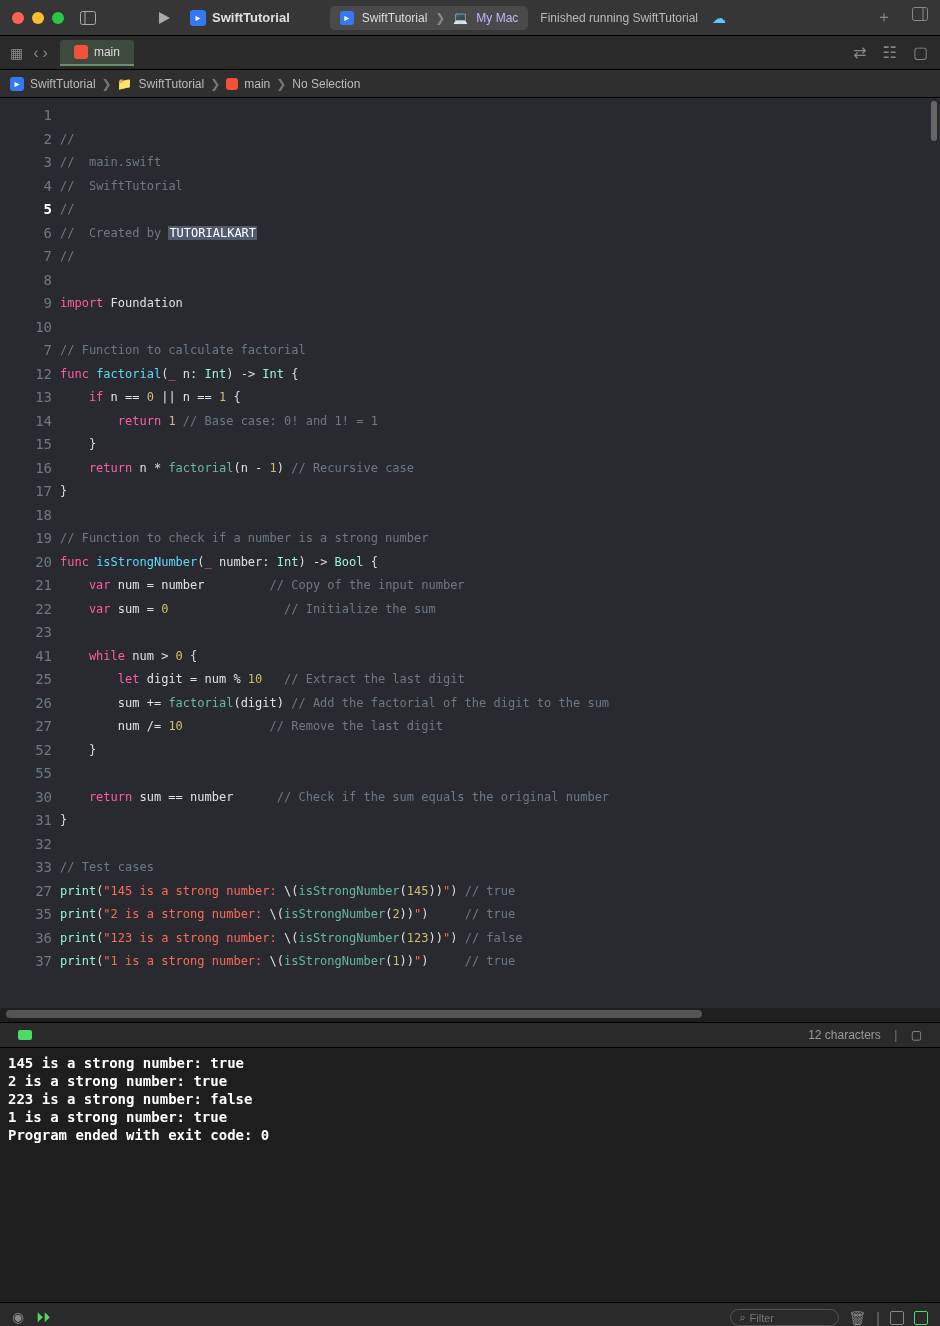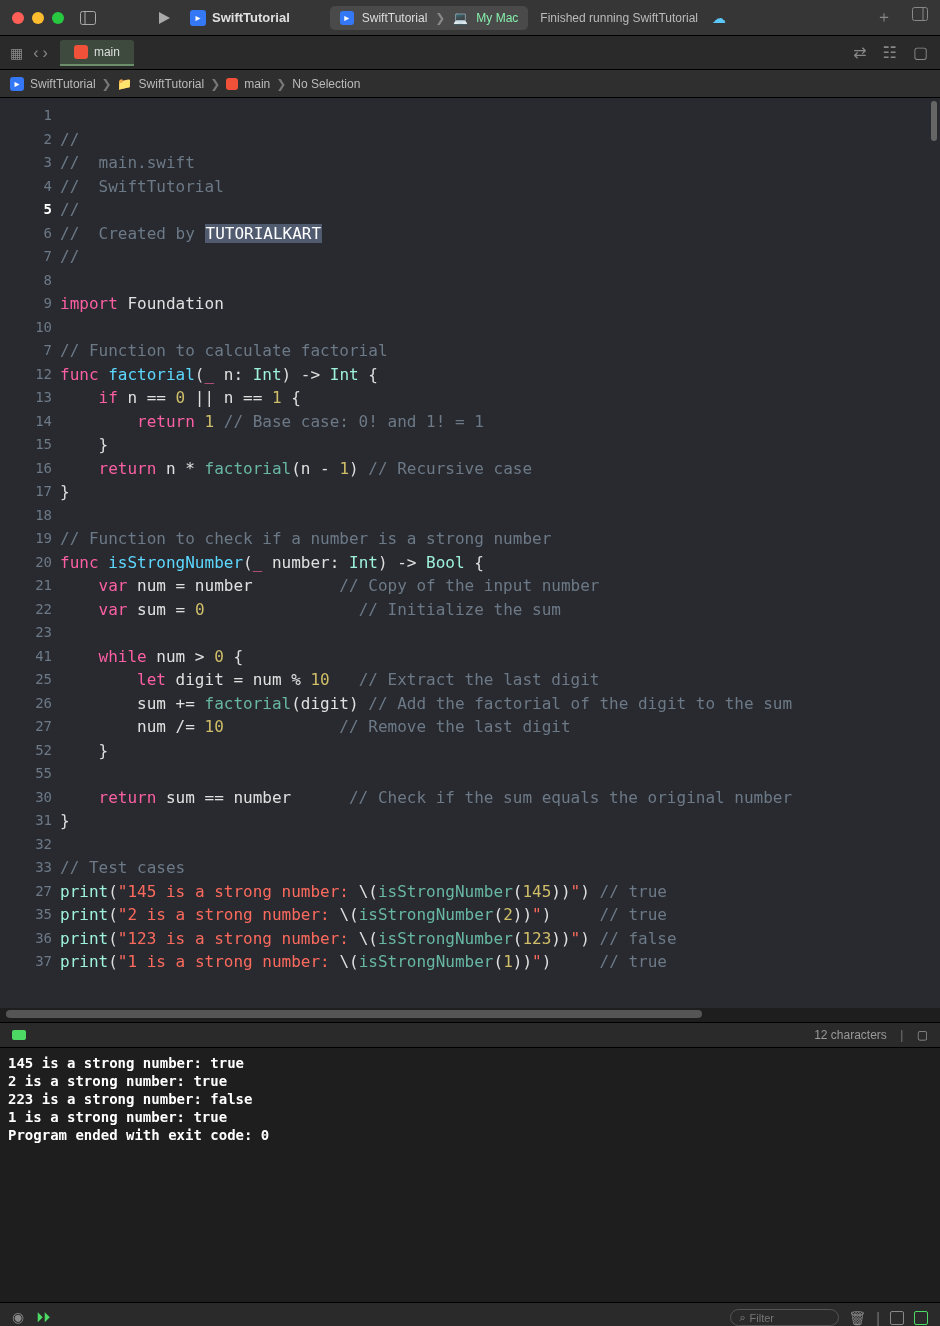--- a/index.html
+++ b/index.html
@@ -9,52 +9,52 @@
 .tl { width:12px; height:12px; border-radius:50%; }
 .tl.red{background:#ff5f57}.tl.yellow{background:#febc2e}.tl.green{background:#28c840}
 .tb-icon { width:16px; height:16px; display:inline-flex; align-items:center; justify-content:center; color:#aaa; margin-left:16px; }
 .play-icon { margin-left:60px; }
 .app-badge { display:flex; align-items:center; gap:6px; margin-left:18px; }
 .blue-square { width:16px; height:16px; background:#3478f6; border-radius:3px; display:flex; align-items:center; justify-content:center; font-size:10px; color:#fff; }
 .app-title { color:#e0e0e0; font-size:13px; font-weight:600; }
 .status-pill { margin-left:40px; background:#4a4a4a; height:24px; border-radius:5px; display:flex; align-items:center; padding:0 10px; font-size:12px; gap:8px; }
 .status-pill .sep{color:#888}
 .status-pill .proj{color:#ddd}
-.status-pill .dev{color:#86efac}
+.status-pill .dev{color:#c4b5fd}
 .status-right { margin-left:12px; color:#bbb; font-size:12px; }
 .cloud-icon { margin-left:14px; color:#5ac8fa; font-size:14px; }
 .tb-right { margin-left:auto; display:flex; gap:20px; color:#888; }
 .tab-row { height:34px; background:#2a2a2a; display:flex; align-items:center; border-bottom:1px solid #000; }
 .tab-row .grid-icon { margin-left:10px; color:#888; font-size:14px; }
 .tab-row .nav-arrows { display:flex; margin-left:10px; gap:4px; color:#888; }
 .tab { margin-left:12px; background:#3d4a3d; height:26px; display:flex; align-items:center; padding:0 14px; border-radius:3px 3px 0 0; border-bottom:2px solid #6b8e6b; gap:6px; }
 .swift-icon { width:14px; height:14px; background:#f05138; border-radius:3px; }
 .tab-name { color:#ddd; font-size:12px; }
 .tab-row-right { margin-left:auto; display:flex; gap:16px; color:#888; padding-right:12px; }
 .breadcrumb { height:28px; background:#2f2f2f; display:flex; align-items:center; padding:0 10px; font-size:12px; color:#bbb; gap:6px; border-bottom:1px solid #000; }
 .breadcrumb .bcsep{color:#777}
 .editor-wrap { display:flex; height:910px; background:#292a30; position:relative; }
 .gutter { width:60px; background:#292a30; text-align:right; padding-top:6px; padding-right:8px; }
 .gutter .ln { height:23.5px; line-height:23.5px; font-size:14px; color:#6c7986; font-family:Menlo, monospace; }
 .gutter .ln.active{color:#fff; font-weight:bold}
-.code { flex:1; padding-top:6px; font-family:Menlo, monospace; font-size:16px; line-height:23.5px; white-space:pre; overflow:hidden; }
+.code { flex:1; padding-top:6px; font-family:Menlo, monospace; font-size:12px; line-height:23.5px; white-space:pre; overflow:hidden; }
 .scroll-indicator{ position:absolute; right:3px; top:3px; width:6px; height:40px; background:#666; border-radius:3px; }
 .c-comment{color:#6c7986}
 .c-keyword{color:#fc5fa3}
 .c-type{color:#9ef1dd}
 .c-ident{color:#e0e0e0}
 .c-func{color:#5dd8ff}
 .c-callfunc{color:#67b7a4}
 .c-num{color:#d0bf69}
 .c-string{color:#fc6a5d}
 .c-punc{color:#ddd}
 .c-sel{background:#515b70;color:#fff;padding:0 1px}
 .hscroll{height:14px;background:#1e1e1e;position:relative;margin:0 6px}
 .hscroll .thumb{position:absolute;left:0;top:2px;height:8px;width:75%;background:#555;border-radius:4px}
-.status-row{height:26px;background:#2a2a2a;display:flex;align-items:center;padding:0 12px;border-top:1px solid #000;border-bottom:1px solid #000}
+.status-row{height:26px;background:#2a2a2a;display:flex;align-items:center;padding:0 18px;border-top:1px solid #000;border-bottom:1px solid #000}
 .status-dot{width:14px;height:10px;background:#4cd964;border-radius:2px}
 .status-row .right{margin-left:auto;font-size:12px;color:#999}
 .console{height:254px;background:#1e1e1e;padding:6px 8px;font-family:Menlo,monospace;font-size:14px;color:#fff;font-weight:bold;line-height:18px;white-space:pre}
 .footer{height:30px;background:#2a2a2a;display:flex;align-items:center;padding:0 12px;border-top:1px solid #000}
 .footer .left-icons{display:flex;gap:12px;color:#888;font-size:14px}
 .footer .right-icons{margin-left:auto;display:flex;gap:10px;align-items:center;color:#888;font-size:14px}
 .filter-pill{border:1px solid #555;border-radius:10px;padding:1px 8px;font-size:11px;color:#888;display:flex;align-items:center;gap:4px}
 .sq-icon{width:14px;height:14px;border:1px solid #888;border-radius:2px}
 </style>
 </head>

